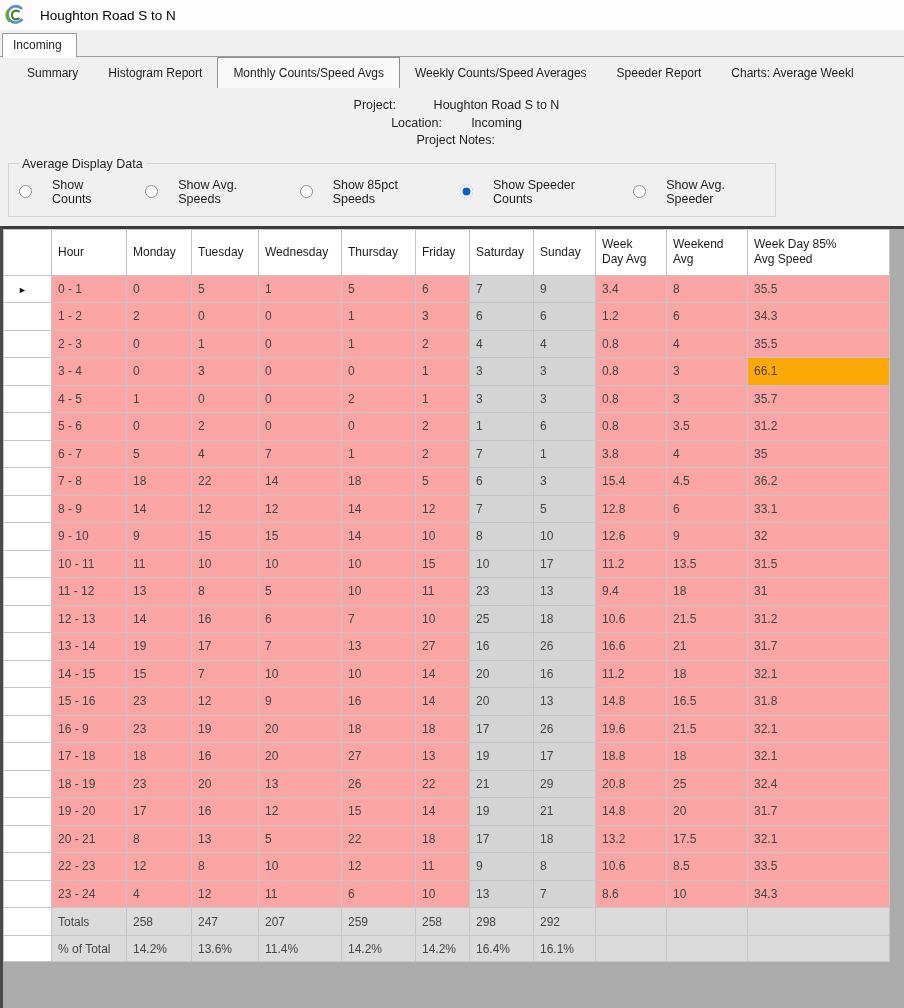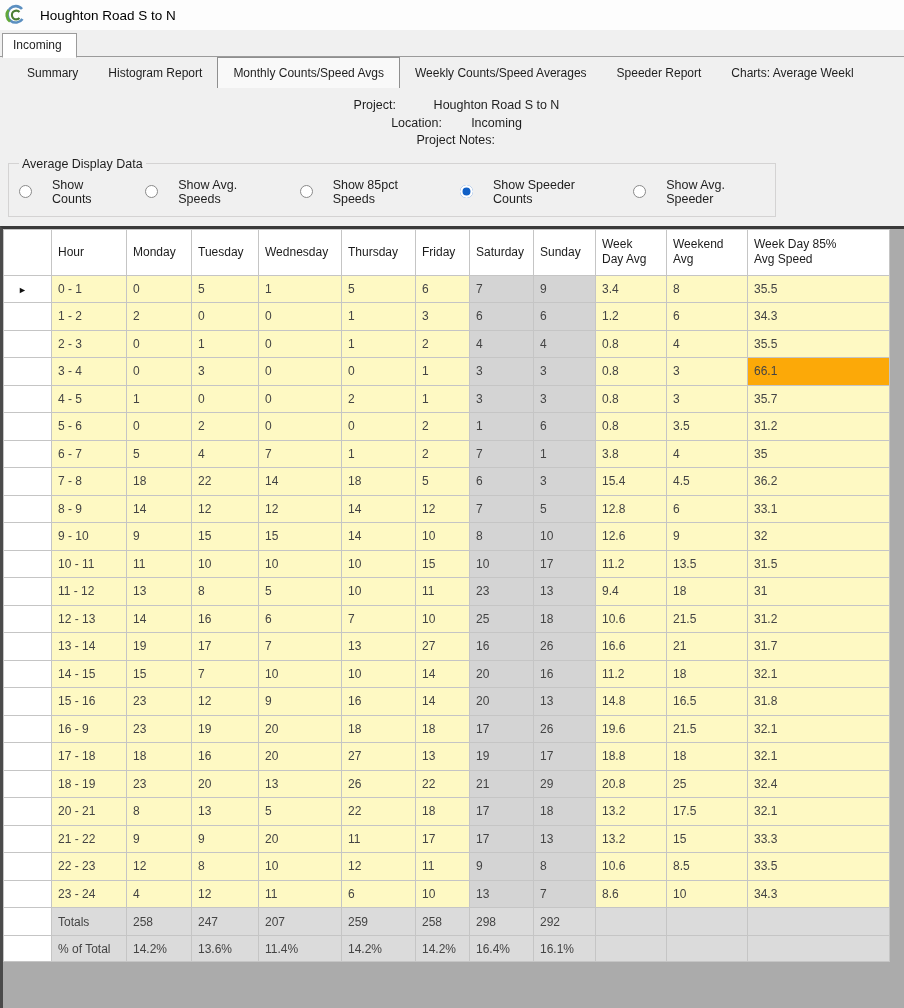--- a/index.html
+++ b/index.html
@@ -36,21 +36,21 @@
   .radio{display:inline-flex;align-items:center;gap:20px;font-size:12.5px;cursor:default;}
   .rb{width:13px;height:13px;border-radius:50%;background:#fff;border:1px solid #8a8a8a;box-sizing:border-box;flex:0 0 auto;}
   .rb.checked{border:none;background:var(--accent);box-shadow:inset 0 0 0 2.5px #fff;
     background-clip:padding-box;position:relative;}
   .rb.checked::after{content:"";position:absolute;left:4px;top:4px;width:5px;height:5px;border-radius:50%;background:var(--accent);}
   .rb.checked{position:relative;}
 
   
   .gridwrap{flex:1 1 auto;margin-top:9px;background:var(--filler);
     border-top:3px solid #3a3a3a;border-left:3px solid #4a4a4a;overflow:hidden;}
-  table.grid{border-collapse:collapse;table-layout:fixed;width:886px;background:#fef9c3;font-size:12px;color:#444;}
+  table.grid{border-collapse:collapse;table-layout:fixed;width:886px;background:#fca5a5;font-size:12px;color:#444;}
   table.grid th,table.grid td{border:1px solid var(--grid);padding:0 2px 0 6px;overflow:hidden;
     white-space:nowrap;text-align:left;vertical-align:middle;}
   table.grid th{height:45px;font-weight:normal;color:#1c1c1c;background:#fff;line-height:15px;}
   table.grid th span{display:block;}
   tr.data{height:27.5px;}
   tr.sum1{height:28px;}
   tr.sum2{height:26px;}
   td.sel,th.sel{background:#fff;padding:0;}
   td.wk{background:var(--wk);}
   tr.sum td{background:var(--sum);}
@@ -443,45 +443,45 @@
           <td>26</td>
           <td>22</td>
           <td class="wk">21</td>
           <td class="wk">29</td>
           <td>20.8</td>
           <td>25</td>
           <td>32.4</td>
         </tr>
         <tr class="data">
           <td class="sel"></td>
+          <td>19 - 20</td>
+          <td>17</td>
+          <td>16</td>
+          <td>12</td>
+          <td>15</td>
+          <td>14</td>
+          <td class="wk">19</td>
+          <td class="wk">21</td>
+          <td>14.8</td>
+          <td>20</td>
+          <td>31.7</td>
+        </tr>
+        <tr class="data">
+          <td class="sel"></td>
           <td>20 - 21</td>
           <td>8</td>
           <td>13</td>
           <td>5</td>
           <td>22</td>
           <td>18</td>
           <td class="wk">17</td>
           <td class="wk">18</td>
           <td>13.2</td>
           <td>17.5</td>
           <td>32.1</td>
-        </tr>
-        <tr class="data">
-          <td class="sel"></td>
-          <td>21 - 22</td>
-          <td>9</td>
-          <td>9</td>
-          <td>20</td>
-          <td>11</td>
-          <td>17</td>
-          <td class="wk">17</td>
-          <td class="wk">13</td>
-          <td>13.2</td>
-          <td>15</td>
-          <td>33.3</td>
         </tr>
         <tr class="data">
           <td class="sel"></td>
           <td>22 - 23</td>
           <td>12</td>
           <td>8</td>
           <td>10</td>
           <td>12</td>
           <td>11</td>
           <td class="wk">9</td>

